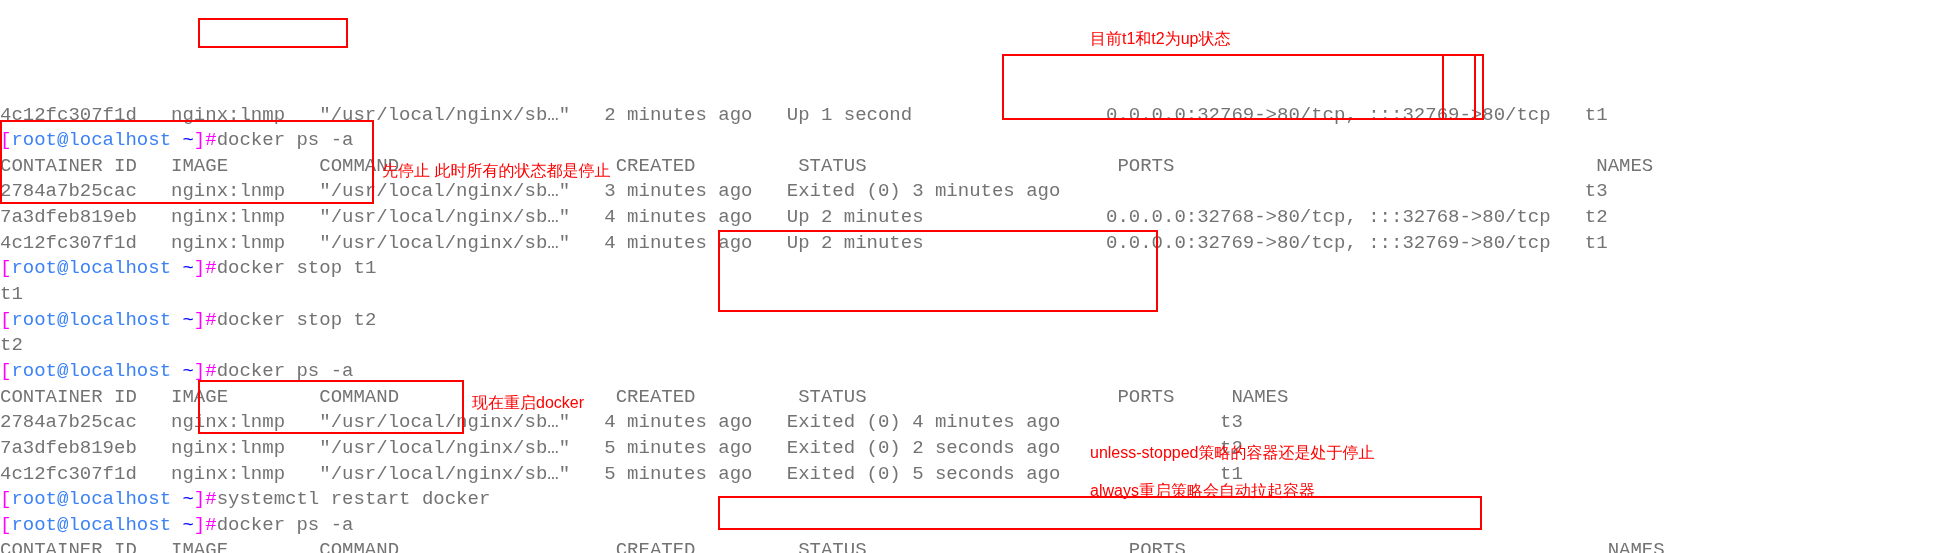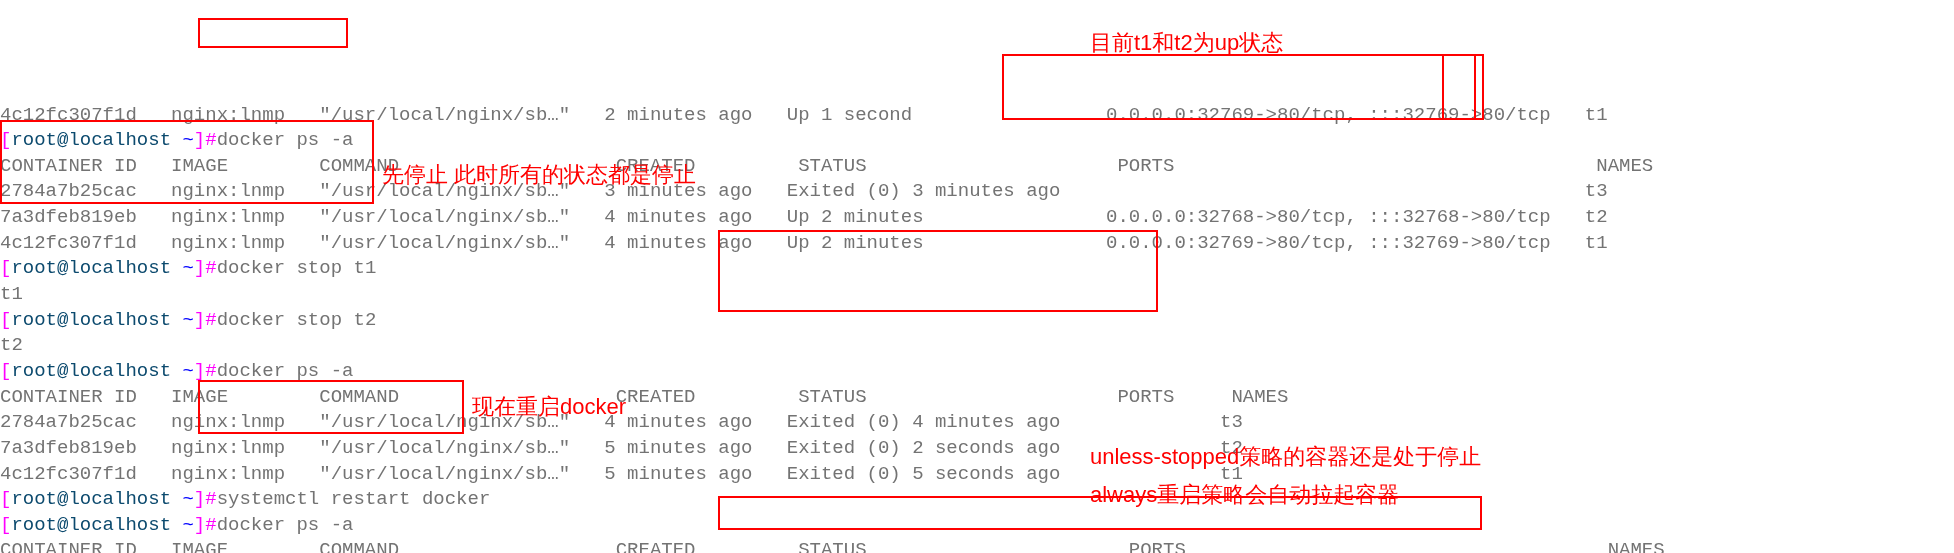--- a/index.html
+++ b/index.html
@@ -7,29 +7,29 @@
       padding: 0;
       font-family: "Courier New", monospace;
       font-size: 19px;
       line-height: 1.35;
       background: #fff;
       white-space: pre;
       position: relative;
       width: 1954px;
     }
     .line { display: block; }
-    .red { color: #0c4a6e; }
+    .red { color: #3b82f6; }
     .magenta { color: #ff00ff; }
     .blue { color: #0000ff; }
     .black { color: #737373; }
     .anno {
       position: absolute;
       color: #ff0000;
       font-family: "Microsoft YaHei", sans-serif;
-      font-size: 22px;
+      font-size: 16px;
       white-space: normal;
     }
     .box {
       position: absolute;
       border: 2px solid #ff0000;
       background: transparent;
       pointer-events: none;
     }
   </style>
 </head>

